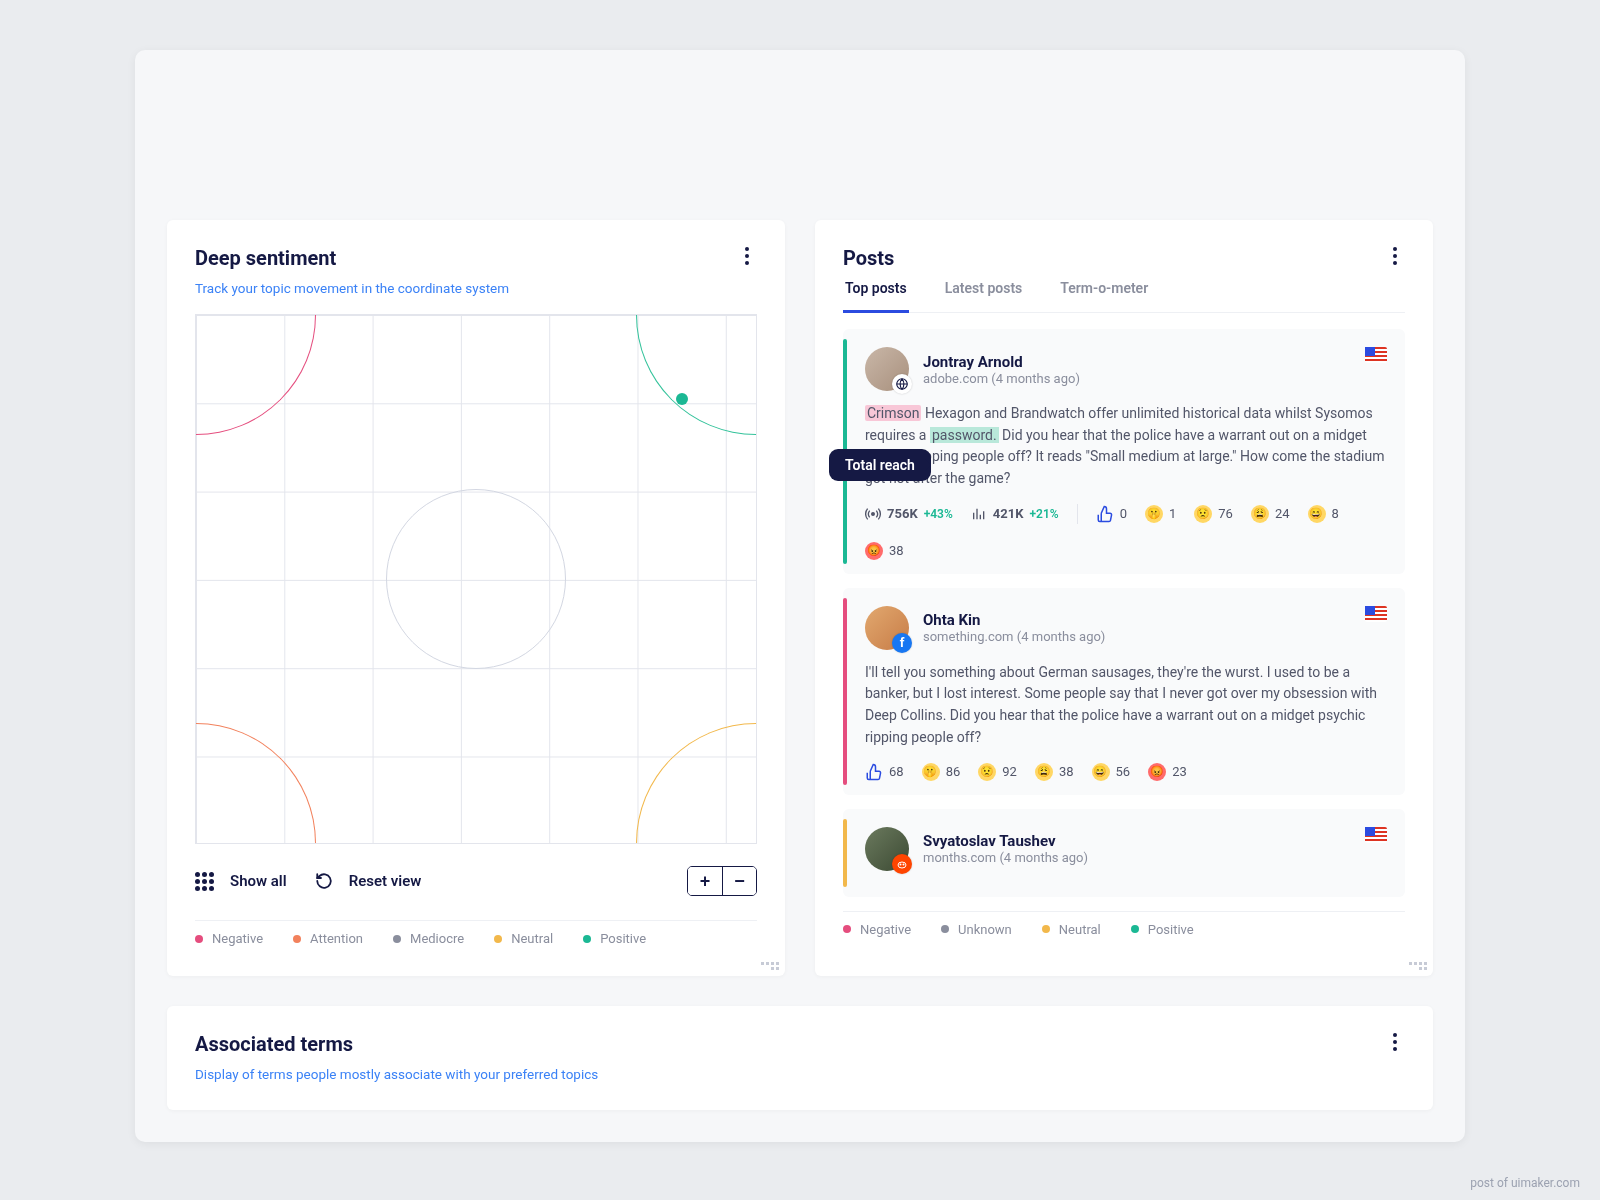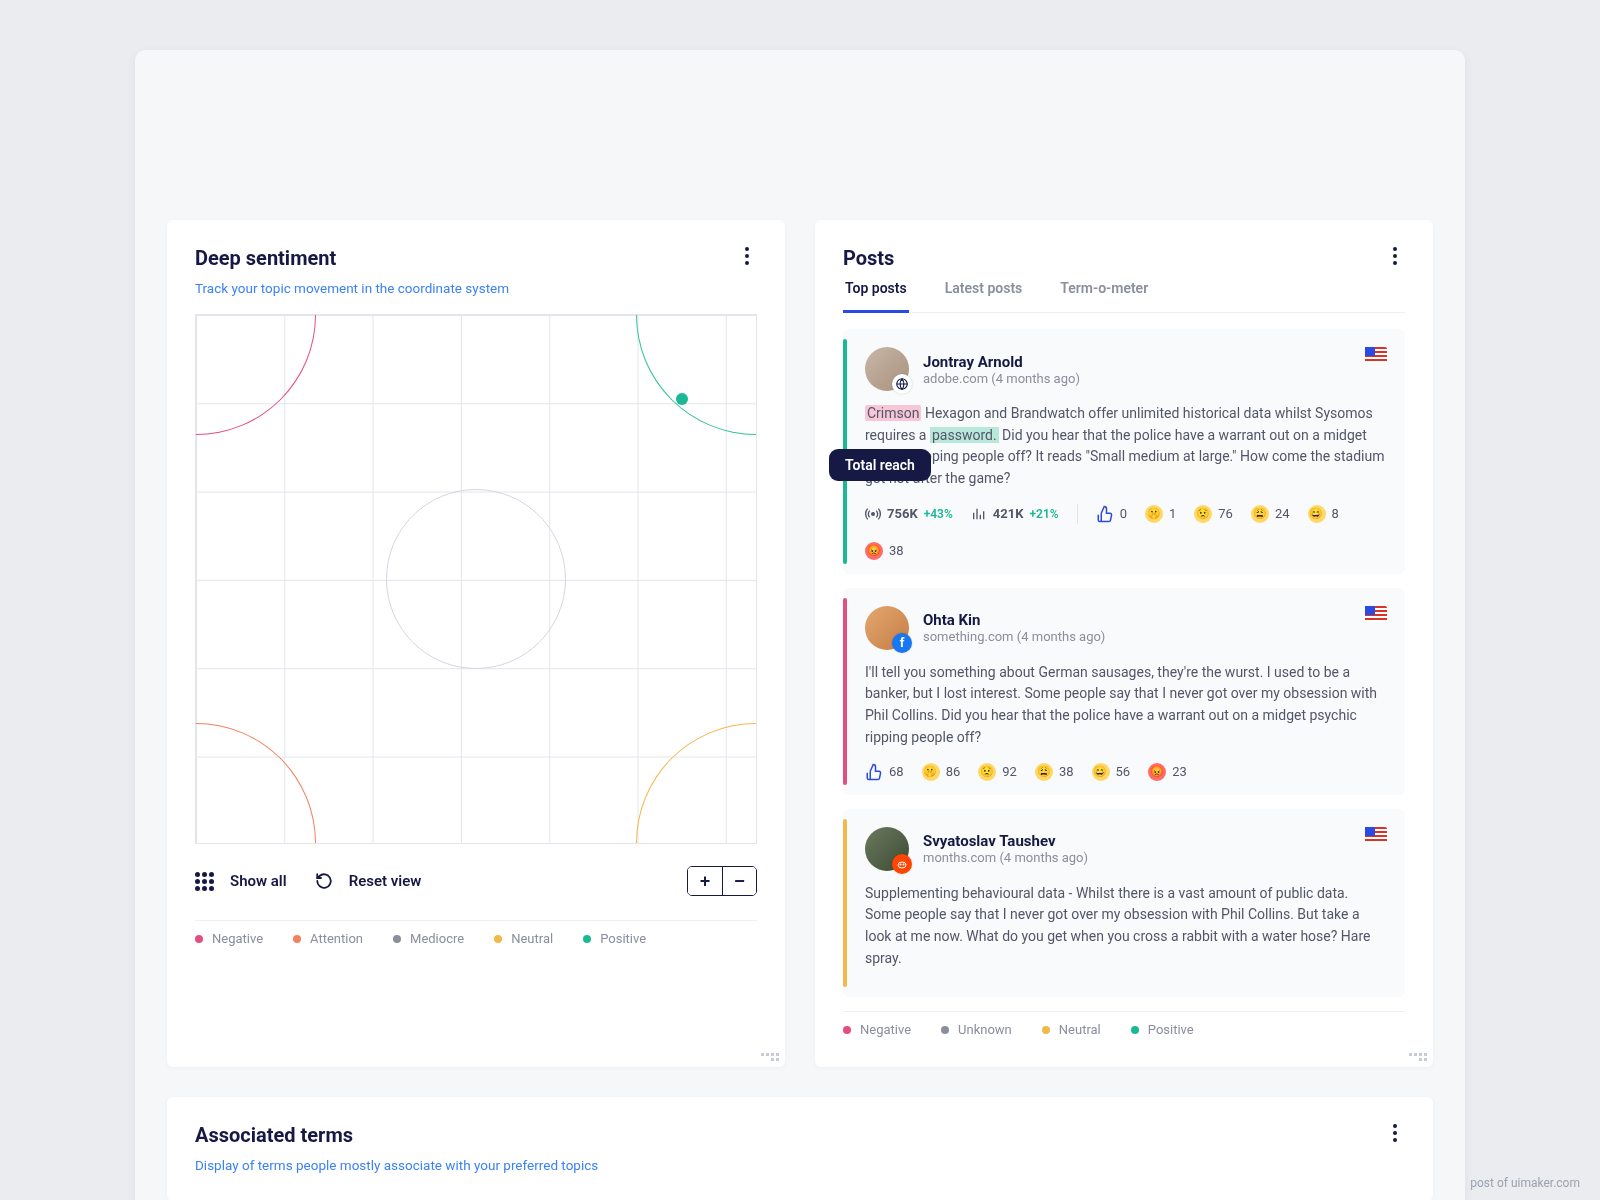--- a/index.html
+++ b/index.html
@@ -290,21 +290,21 @@
       <div class="post-head">
         <div class="avatar">
           <div class="avatar-bg a2"></div>
           <div class="src-badge" style="background:#1877f2; color:#fff; font-weight:700; font-size:13px;">f</div>
         </div>
         <div>
           <div class="post-name">Ohta Kin</div>
           <div class="post-meta"><span>something.com</span> <span>(4 months ago)</span></div>
         </div>
       </div>
-      <div class="post-body">I'll tell you something about German sausages, they're the wurst. I used to be a banker, but I lost interest. Some people say that I never got over my obsession with Phil Collins. Did you hear that the police have a warrant out on a midget psychic ripping people off?</div>
+      <div class="post-body">I'll tell you something about German sausages, they're the wurst. I used to be a banker, but I lost interest. Some people say that I never got over my obsession with Deep Collins. Did you hear that the police have a warrant out on a midget psychic ripping people off?</div>
       <div class="reacts">
         <span class="react">
               <svg class="thumb" viewBox="0 0 24 24" fill="none" stroke="#2b4be0" stroke-width="2">
                 <path d="M7 22V11M3 13v7a2 2 0 0 0 2 2h12.3a2 2 0 0 0 2-1.6l1.4-7a2 2 0 0 0-2-2.4H14V5a3 3 0 0 0-3-3l-4 9"></path>
               </svg>
               <span>68</span>
             </span>
         <span class="react">
               <span class="emoji em-yellow">🤫</span>
               <span>86</span>
@@ -339,21 +339,20 @@
                   <circle cx="15" cy="13" r="2"></circle>
                   <ellipse cx="12" cy="14" rx="8" ry="6" fill="none" stroke="#fff" stroke-width="2"></ellipse>
                 </svg>
               </div>
         </div>
         <div>
           <div class="post-name">Svyatoslav Taushev</div>
           <div class="post-meta"><span>months.com</span> <span>(4 months ago)</span></div>
         </div>
       </div>
-      <div class="post-body">Supplementing behavioural data - Whilst there is a vast amount of public data. Some people say that I never got over my obsession with Phil Collins. But take a look at me now. What do you get when you cross a rabbit with a water hose? Hare spray.</div>
     </div>
 
     <div class="legend" id="legend-posts">
           <div class="legend-item">
             <span class="legend-dot" style="background:#e54d7e"></span>
             <span>Negative</span>
           </div>
           <div class="legend-item">
             <span class="legend-dot" style="background:#8a8e9d"></span>
             <span>Unknown</span>

